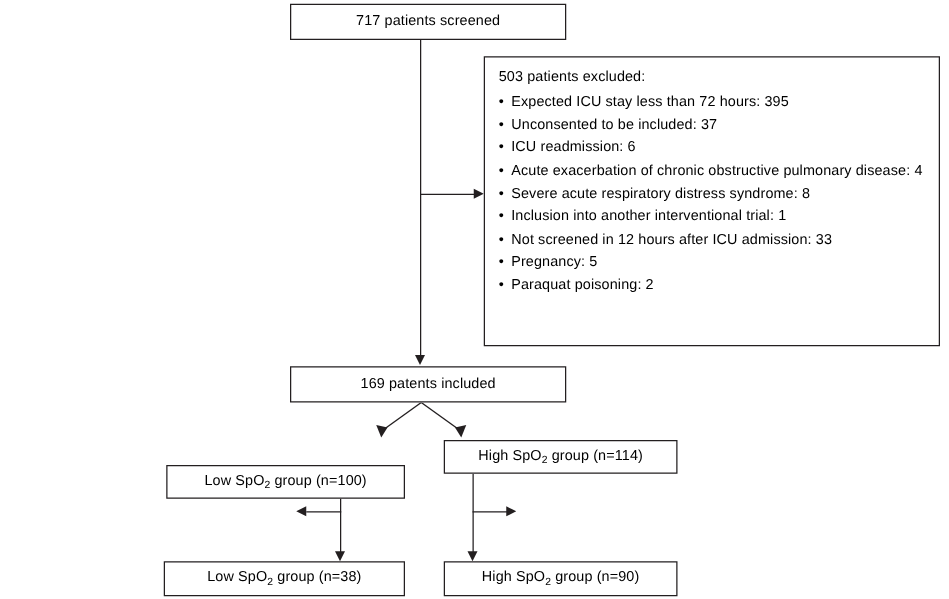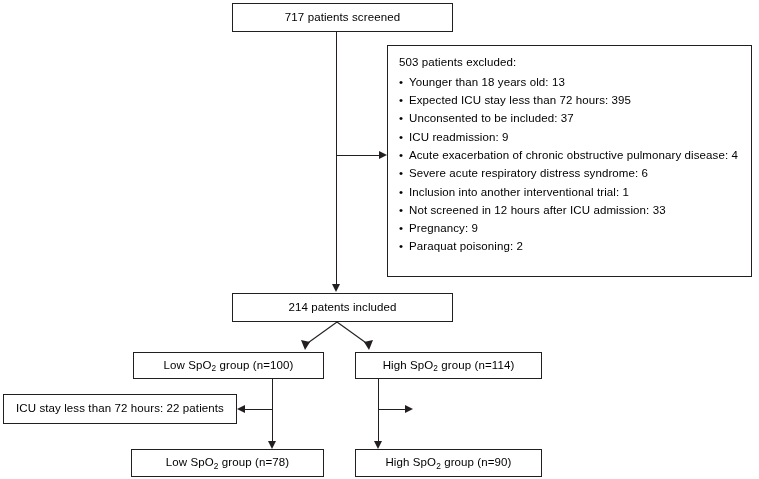--- a/index.html
+++ b/index.html
@@ -114,70 +114,66 @@
 
   <div class="line vline" style="left:336px; top:32px; width:1px; height:254px;"></div>
   <div class="arrow arrow-down" style="left:332px; top:284px;"></div>
 
   <div class="line hline" style="left:336px; top:155px; width:44px; height:1px;"></div>
   <div class="arrow arrow-right" style="left:379px; top:151px;"></div>
 
   <div class="box left-align" style="left:387px; top:45px; width:365px; height:232px;">
     <div class="excl-title">503 patients excluded:</div>
     <ul class="excl-list">
-      <li>Younger than 18 years old: 13</li>
       <li>Expected ICU stay less than 72 hours: 395</li>
       <li>Unconsented to be included: 37</li>
-      <li>ICU readmission: 9</li>
+      <li>ICU readmission: 6</li>
       <li>Acute exacerbation of chronic obstructive pulmonary disease: 4</li>
-      <li>Severe acute respiratory distress syndrome: 6</li>
+      <li>Severe acute respiratory distress syndrome: 8</li>
       <li>Inclusion into another interventional trial: 1</li>
       <li>Not screened in 12 hours after ICU admission: 33</li>
-      <li>Pregnancy: 9</li>
+      <li>Pregnancy: 5</li>
       <li>Paraquat poisoning: 2</li>
     </ul>
   </div>
 
   <div class="box" style="left:232px; top:293px; width:221px; height:29px;">
-    <span>214 patents included</span>
+    <span>169 patents included</span>
   </div>
 
   <svg class="split-svg" viewBox="0 0 110 36">
     <line x1="52" y1="4" x2="20" y2="27" stroke="#231f20" stroke-width="1.1"></line>
     <polygon points="20,32 16,22 25,24" fill="#231f20"></polygon>
     <line x1="52" y1="4" x2="84" y2="27" stroke="#231f20" stroke-width="1.1"></line>
     <polygon points="84,32 79,24 88,22" fill="#231f20"></polygon>
   </svg>
 
-  <div class="box" style="left:133px; top:352px; width:191px; height:27px;align-items:center;">
+  <div class="box" style="left:133px; top:372px; width:191px; height:27px;align-items:center;">
     <span><span>Low SpO</span><sub>2</sub><span> group (n=100)</span></span>
   </div>
 
   <div class="box" style="left:355px; top:352px; width:187px; height:27px;text-align:center;">
     <span><span>High SpO</span><sub>2</sub><span> group (n=114)</span></span>
   </div>
 
   <div class="line vline" style="left:272px; top:379px; width:1px; height:64px;"></div>
   <div class="arrow arrow-down" style="left:268px; top:441px;"></div>
 
   <div class="line hline" style="left:245px; top:409px; width:28px; height:1px;"></div>
   <div class="arrow arrow-left" style="left:237px; top:405px;"></div>
 
-  <div class="box" style="left:3px; top:394px; width:234px; height:30px;">
-    <span>ICU stay less than 72 hours: 22 patients</span>
-  </div>
 
   <div class="line vline" style="left:378px; top:379px; width:1px; height:64px;"></div>
   <div class="arrow arrow-down" style="left:374px; top:441px;"></div>
 
   <div class="line hline" style="left:378px; top:409px; width:28px; height:1px;"></div>
   <div class="arrow arrow-right" style="left:405px; top:405px;"></div>
 
 
   <div class="box" style="left:131px; top:449px; width:193px; height:28px;">
-    <span><span>Low SpO</span><sub>2</sub><span> group (n=78)</span></span>
+    <span><span>Low SpO</span><sub>2</sub><span> group (n=38)</span></span>
   </div>
 
   <div class="box" style="left:355px; top:449px; width:187px; height:28px;">
     <span><span>High SpO</span><sub>2</sub><span> group (n=90)</span></span>
   </div>
 
 </div>
 
 </body></html>

